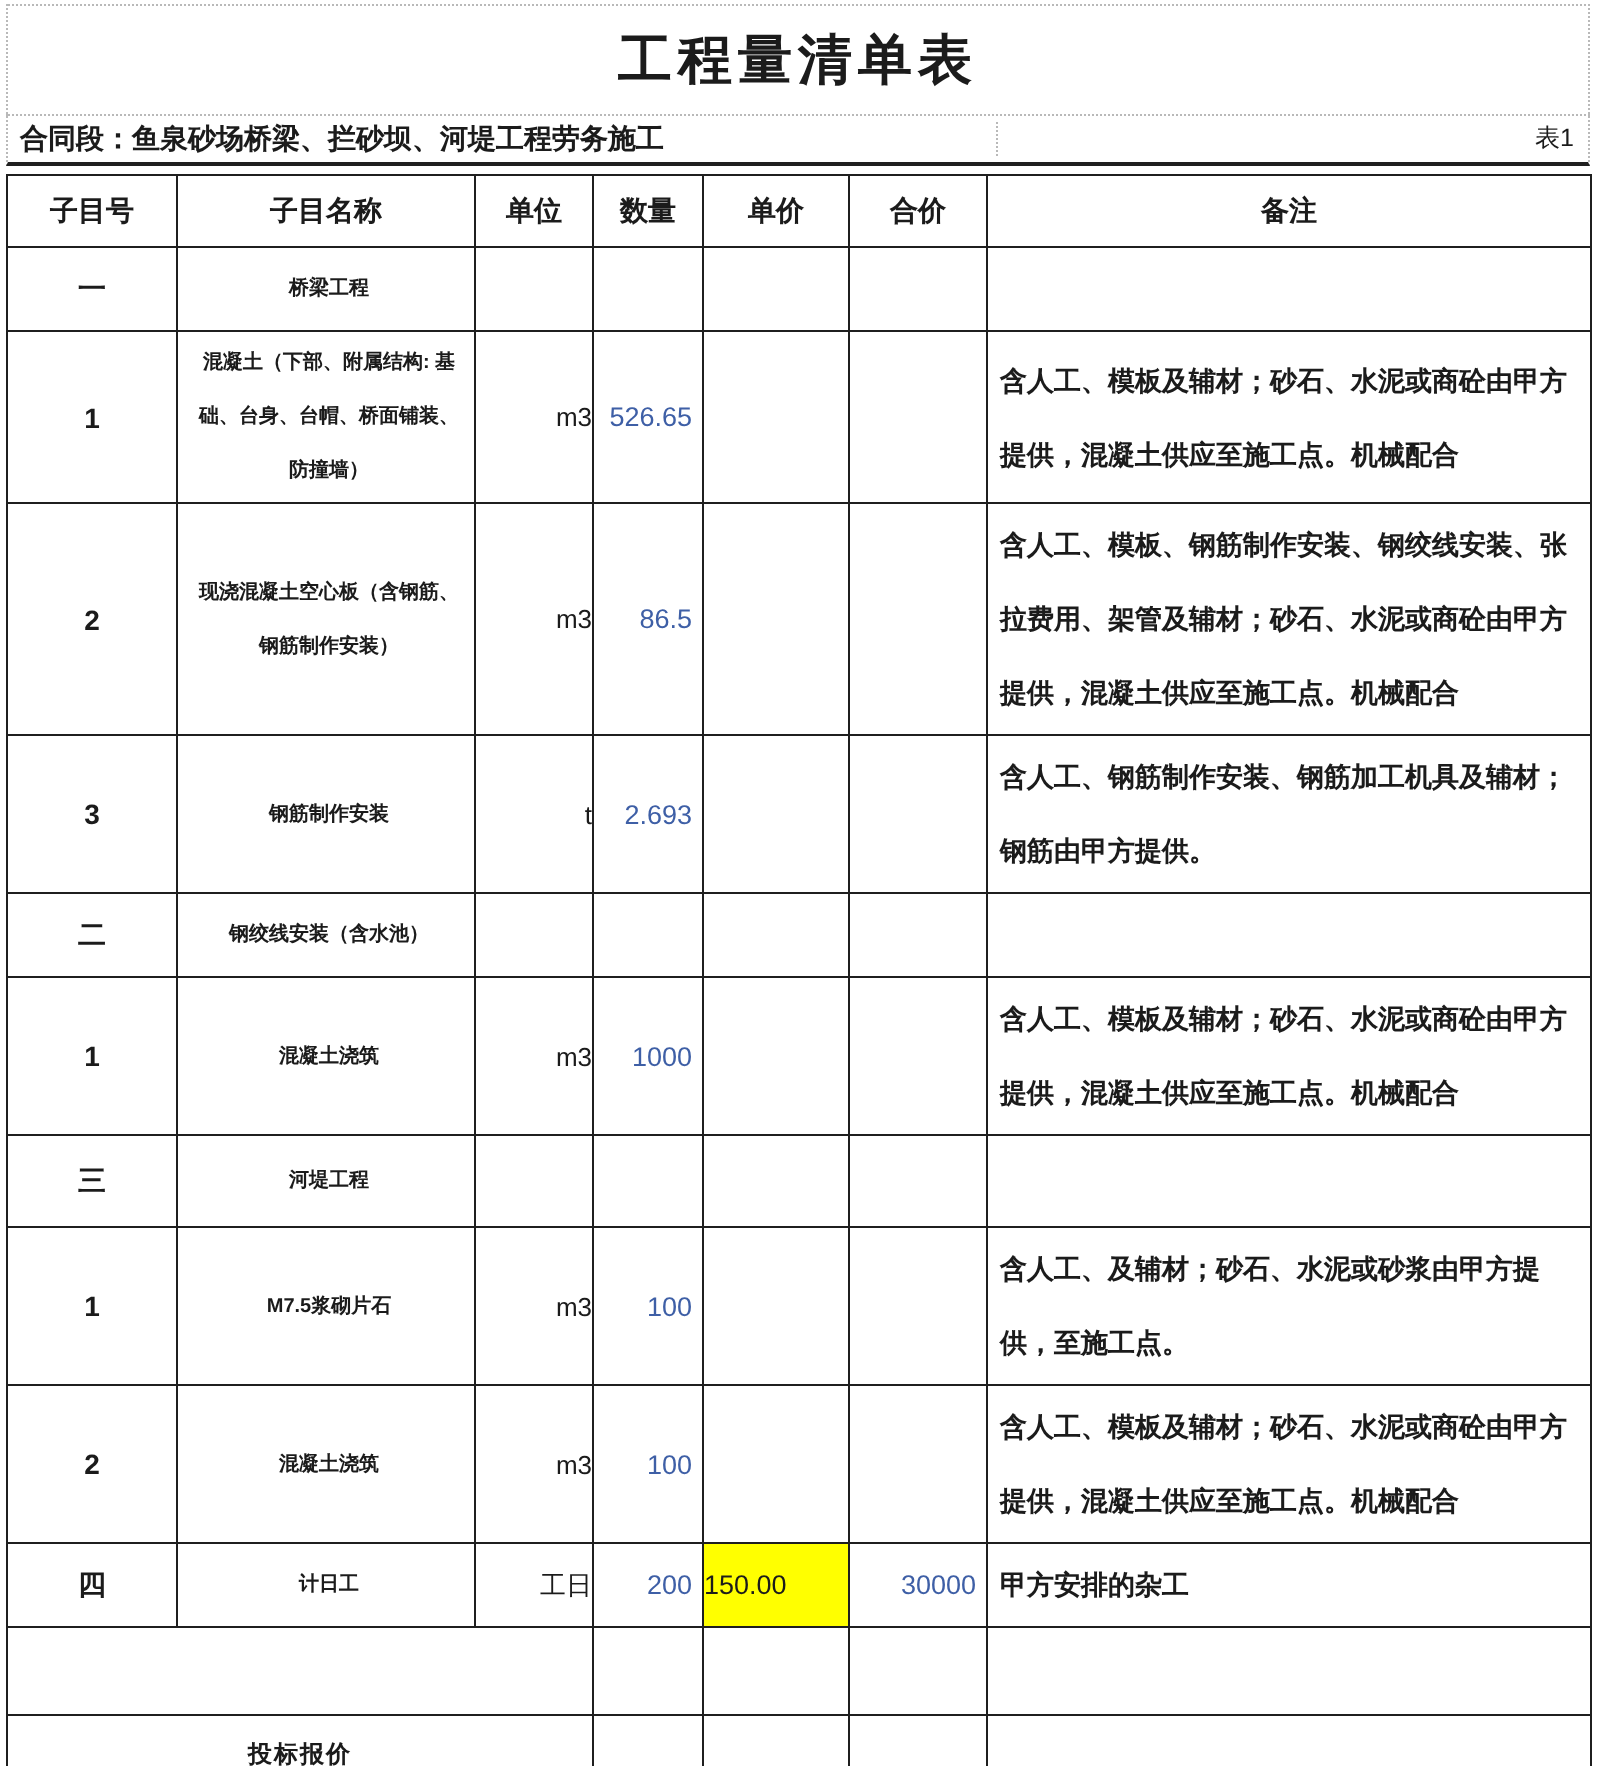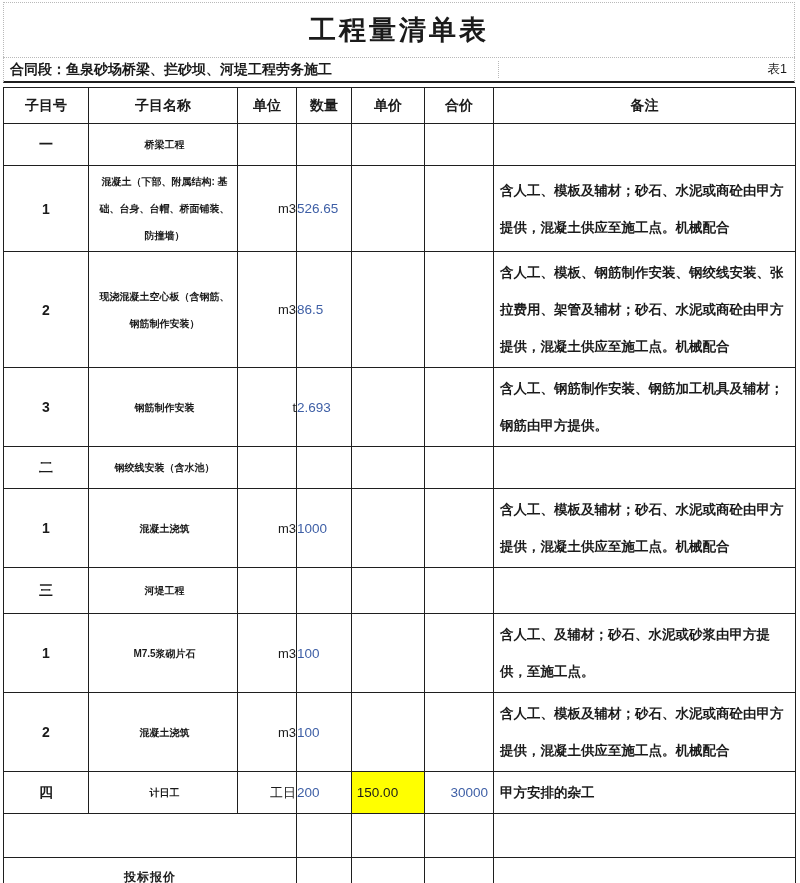--- a/index.html
+++ b/index.html
@@ -23,22 +23,22 @@
     display:flex;align-items:center;justify-content:flex-end;padding-right:7px;font-size:12.5px;}
 
   
   table{border-collapse:collapse;table-layout:fixed;width:792px;margin-top:4px;}
   td,th{border:1px solid var(--ink);padding:0;vertical-align:middle;box-sizing:border-box;overflow:hidden;}
   .section-row td{height:34px;text-align:center;font-size:17px;font-weight:700;letter-spacing:2px;}
   .header-row th{height:36px;text-align:center;font-size:14px;font-weight:700;font-family:Liberation Serif, serif;}
   .c-no{text-align:center;font-weight:700;font-size:14px;}
   .c-name{text-align:center;padding:2px 4px 2px 7px;font-weight:700;font-size:10px;line-height:27px;}
   .c-unit{text-align:right;font-size:13px;}
-  .c-qty{text-align:left;padding-right:5px;color:var(--blue);font-size:13.5px;}
-  .c-price{text-align:center;padding-right:21px;font-size:13.5px;}
+  .c-qty{text-align:right;padding-right:5px;color:var(--blue);font-size:13.5px;}
+  .c-price{text-align:left;padding-right:21px;font-size:13.5px;}
   .c-total{text-align:right;padding-right:5px;color:var(--blue);font-size:13.5px;}
   .c-remark{text-align:left;padding:2px 5px 2px 6px;font-weight:700;font-size:13.5px;line-height:37px;}
   .hl{background:var(--hl);}
   .r-blank{height:44px;}
   .r-bid{height:40px;}
   .r-spacer{height:35px;}
   .bid-cell{text-align:center;font-weight:700;font-size:12px;letter-spacing:1px;}
 </style>
 </head>
 <body>

